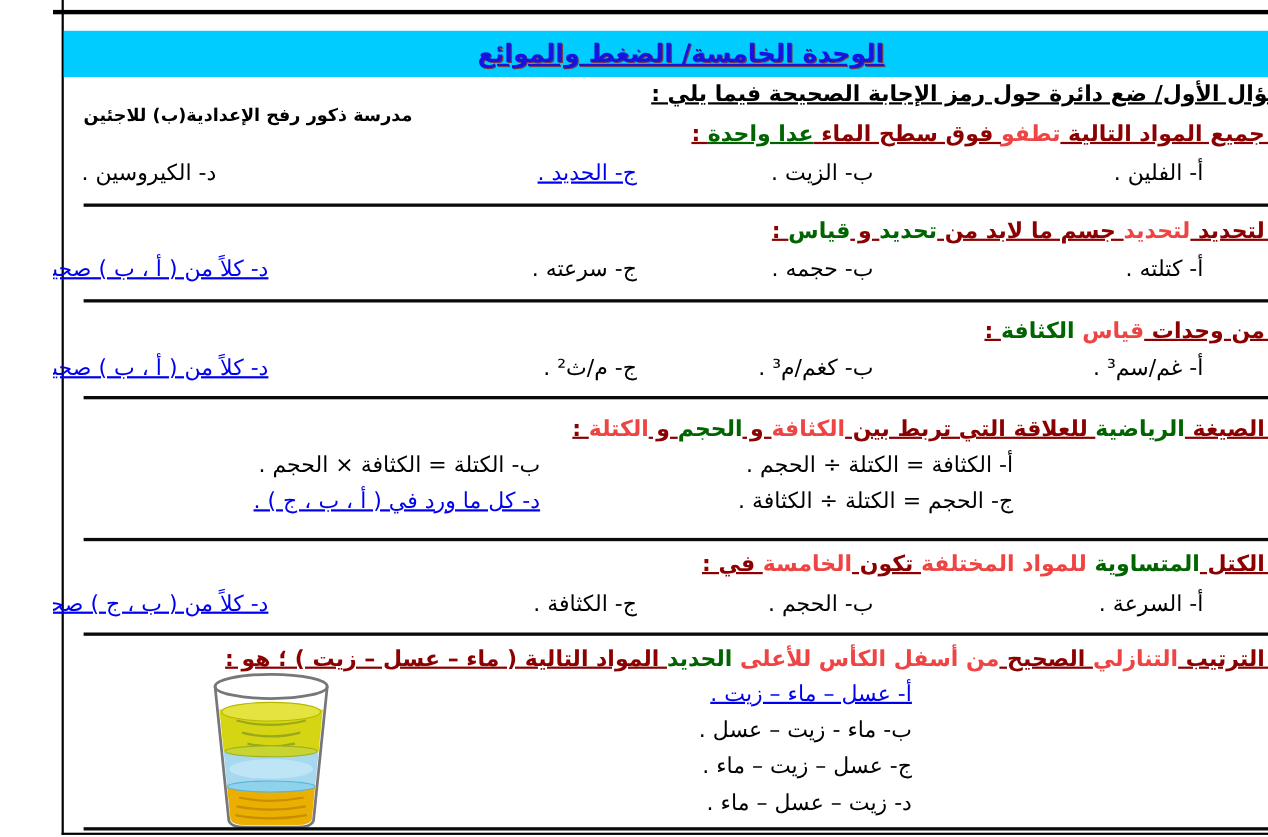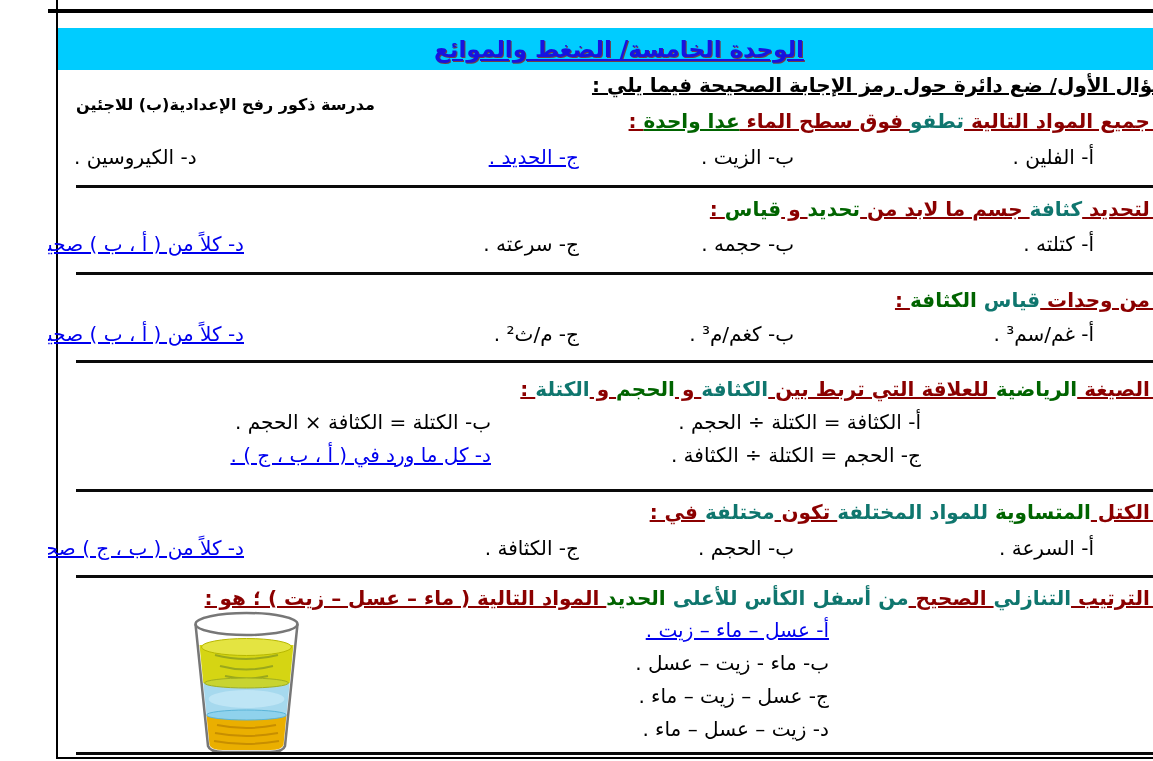--- a/index.html
+++ b/index.html
@@ -16,21 +16,21 @@
                   text-shadow:1px 1px 0 rgba(139,26,26,.8); }
 
   .instruction { position:absolute; top:73px; right:14px; direction:rtl; color:#000;
                  font-weight:bold; font-size:20px; text-decoration:underline; white-space:nowrap; }
   .school { position:absolute; top:95px; left:28px; direction:rtl; color:#000;
             font-weight:bold; font-size:16px; white-space:nowrap; }
 
   .q-title { position:absolute; right:12px; left:12px; direction:rtl; text-align:right;
              padding-right:10px; font-weight:bold; font-size:20px; white-space:nowrap; }
   .c-red   { color:#8b0000;text-decoration:underline; }
-  .c-blue  { color:#0f766e; }
+  .c-blue  { color:#ef4444; }
   .c-green { color:#006400; }
   .c-green-u { color:#006400; text-decoration:underline; }
 
   .answers-row { position:absolute; right:12px; left:12px; direction:rtl; display:grid;
                  grid-template-columns:300px 215px 335px 1fr; padding-right:95px; padding-left:14px;
                  font-size:20px; color:#000; }
   .answers-row .ans { text-align:right; white-space:nowrap; }
   .answers-row .ans-d { text-align:left; }
 
   .answers-grid { position:absolute; right:12px; left:12px; direction:rtl; display:grid;
@@ -67,21 +67,21 @@
 </div>
 <div class="answers-row" style="top:145px">
   <span class="ans a-normal">أ- الفلين .</span>
   <span class="ans a-normal">ب- الزيت .</span>
   <span class="ans a-correct">ج- الحديد .</span>
   <span class="ans ans-d a-normal">د- الكيروسين .</span>
 </div>
 <div class="sep" style="top:185px"></div>
 
 <div class="q-title" style="top:197px">
-  <span class="c-red">2- لتحديد </span><span class="c-blue">كثافة</span><span class="c-red"> جسم ما لابد من </span><span class="c-green">تحديد</span><span class="c-red"> و </span><span class="c-green">قياس</span><span class="c-red"> :</span>
+  <span class="c-red">2- لتحديد </span><span class="c-blue">لتحديد</span><span class="c-red"> جسم ما لابد من </span><span class="c-green">تحديد</span><span class="c-red"> و </span><span class="c-green">قياس</span><span class="c-red"> :</span>
 </div>
 <div class="answers-row" style="top:232px">
   <span class="ans a-normal">أ- كتلته .</span>
   <span class="ans a-normal">ب- حجمه .</span>
   <span class="ans a-normal">ج- سرعته .</span>
   <span class="ans ans-d a-correct">د- كلاً من ( أ ، ب ) صحيحان.</span>
 </div>
 <div class="sep" style="top:272px"></div>
 
 <div class="q-title" style="top:288px">
@@ -100,21 +100,21 @@
 </div>
 <div class="answers-grid" style="top:410px">
   <span class="ans a-normal">أ- الكثافة = الكتلة ÷ الحجم .</span>
   <span class="ans a-normal">ب- الكتلة = الكثافة × الحجم .</span>
   <span class="ans a-normal">ج- الحجم = الكتلة ÷ الكثافة .</span>
   <span class="ans a-correct">د- كل ما ورد في ( أ ، ب ، ج ) .</span>
 </div>
 <div class="sep" style="top:489px"></div>
 
 <div class="q-title" style="top:500px">
-  <span class="c-red">7- الكتل </span><span class="c-green">المتساوية</span><span class="c-blue"> للمواد المختلفة</span><span class="c-red"> تكون </span><span class="c-blue">مختلفة</span><span class="c-red"> في :</span>
+  <span class="c-red">7- الكتل </span><span class="c-green">المتساوية</span><span class="c-blue"> للمواد المختلفة</span><span class="c-red"> تكون </span><span class="c-blue">الخامسة</span><span class="c-red"> في :</span>
 </div>
 <div class="answers-row" style="top:536px">
   <span class="ans a-normal">أ- السرعة .</span>
   <span class="ans a-normal">ب- الحجم .</span>
   <span class="ans a-normal">ج- الكثافة .</span>
   <span class="ans ans-d a-correct">د- كلاً من ( ب ، ج ) صحيحان.</span>
 </div>
 <div class="sep" style="top:575px"></div>
 
 <div class="q-title" style="top:586px">

